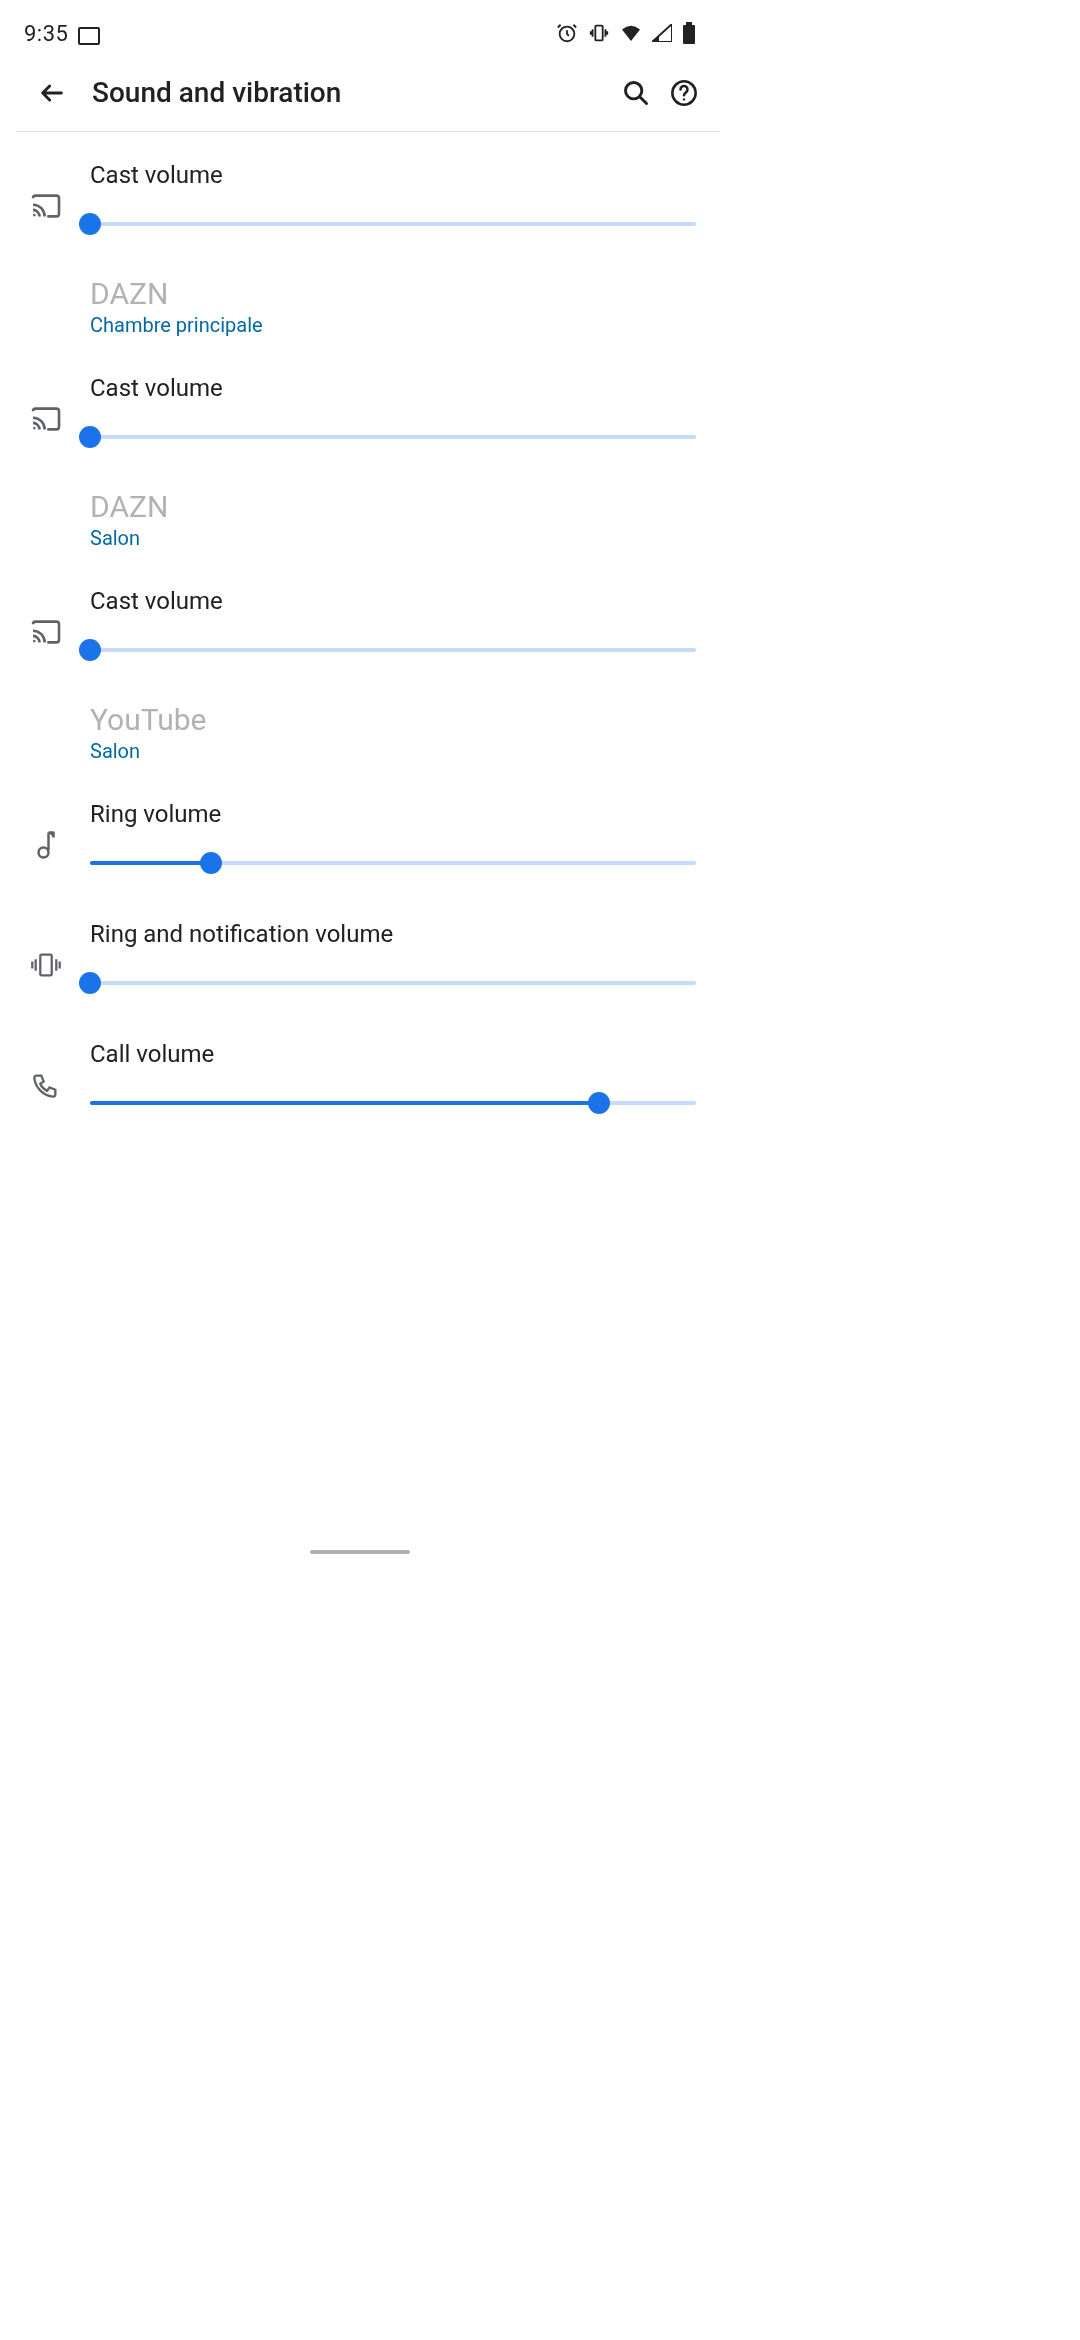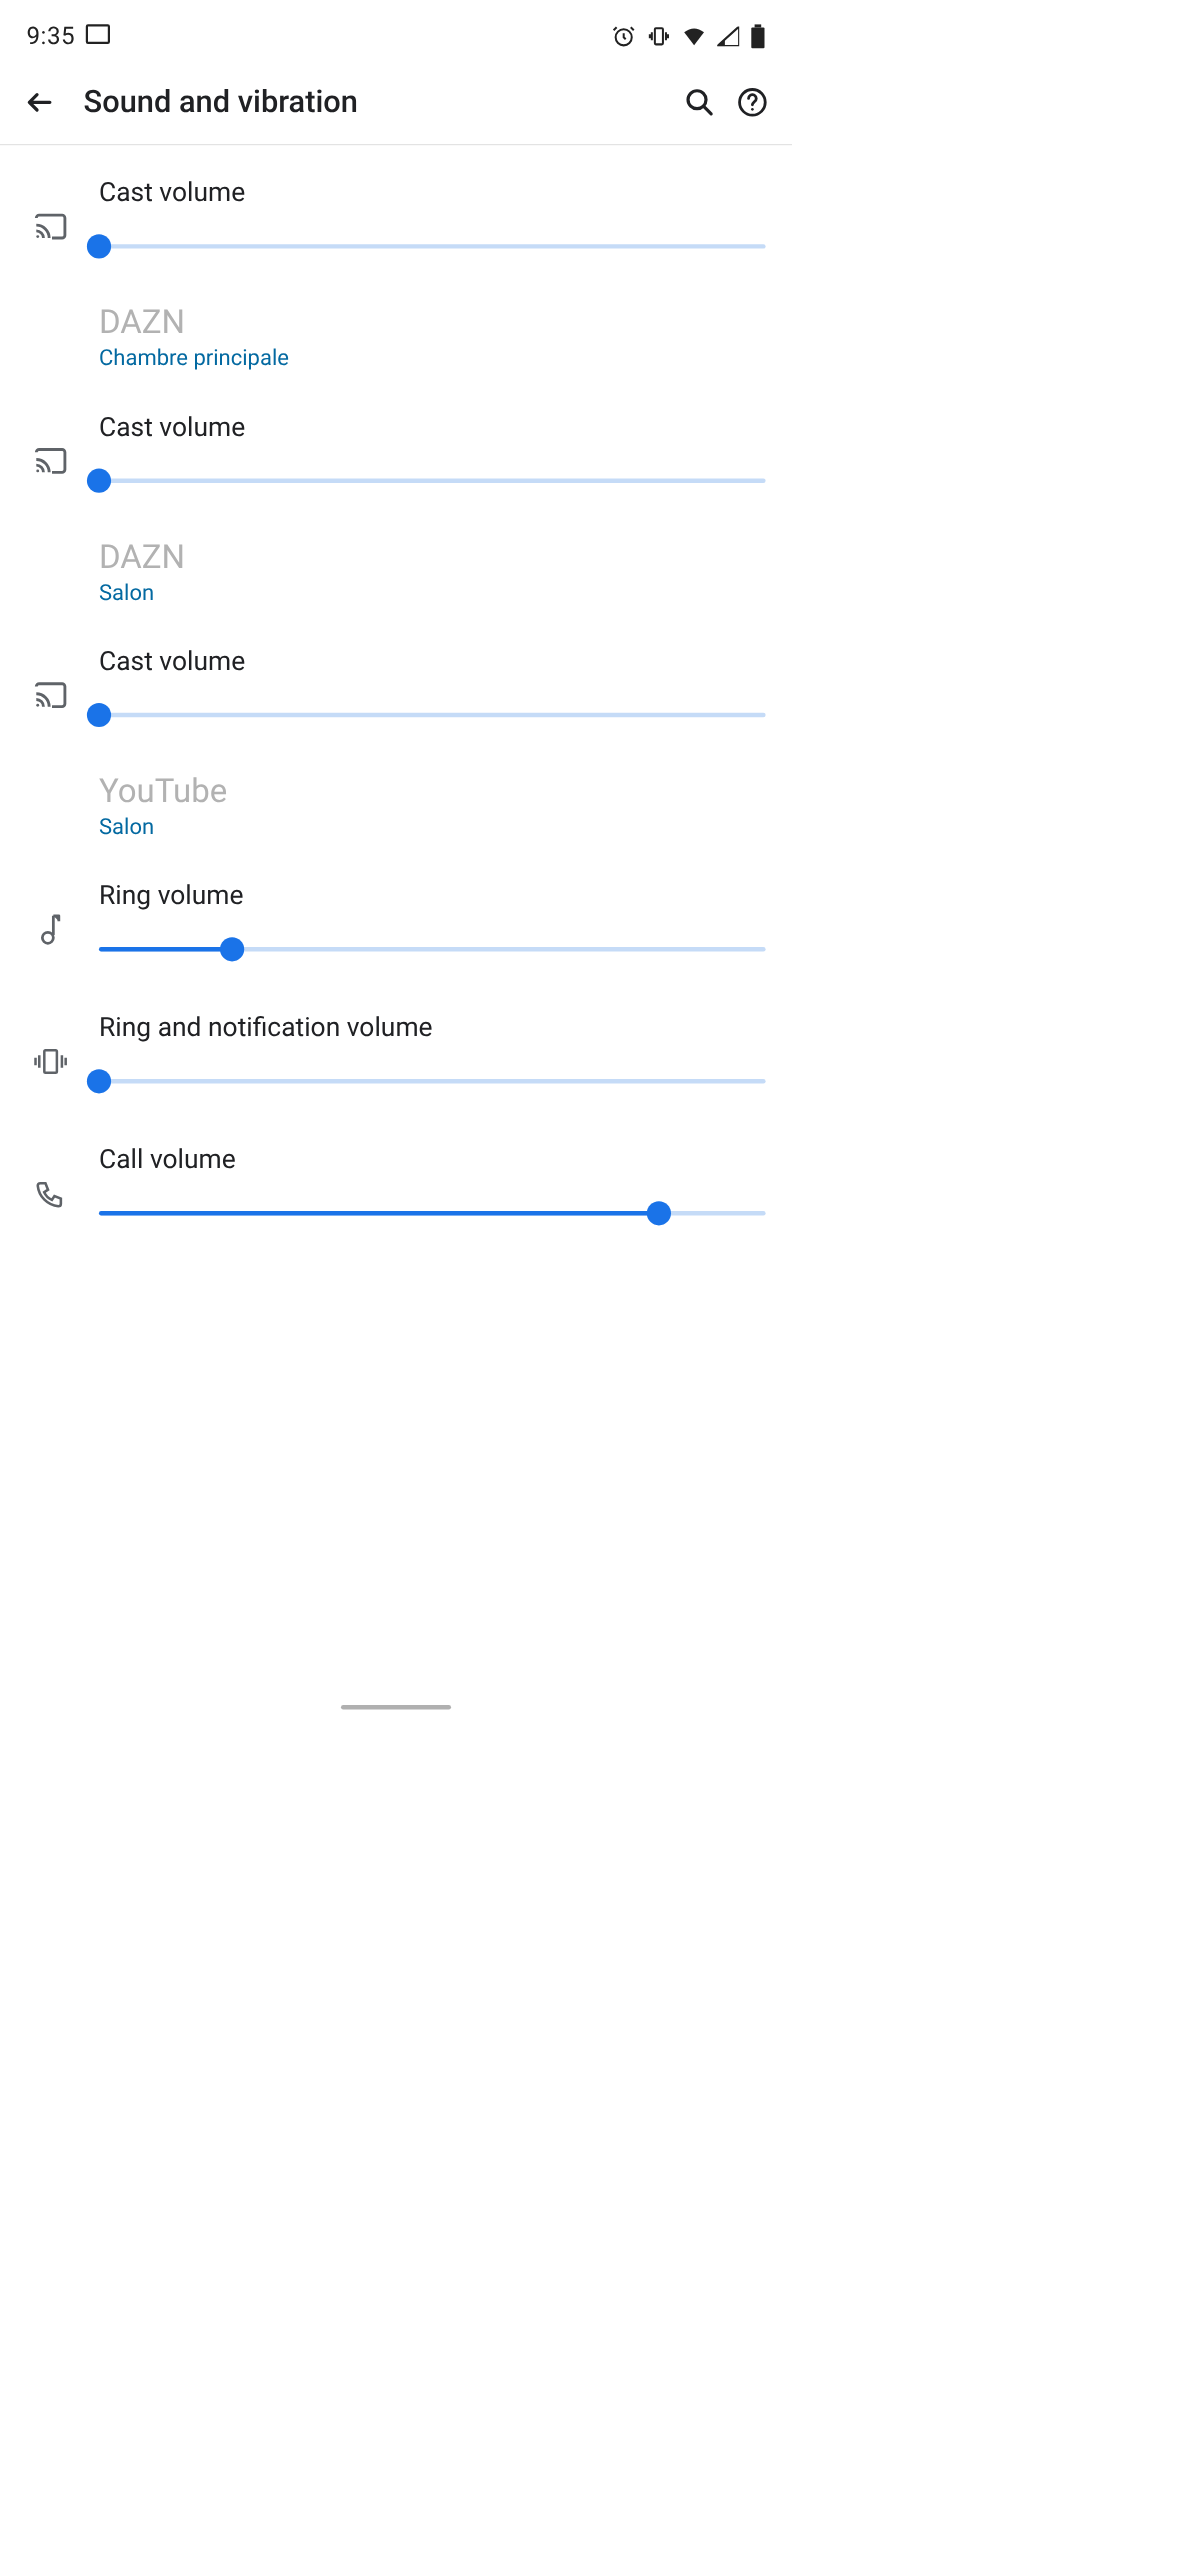--- a/index.html
+++ b/index.html
@@ -21,21 +21,21 @@
     .status-bar {
       height: 54px;
       display: flex;
       align-items: center;
       justify-content: space-between;
       padding: 12px 24px 0 24px;
     }
     
     .status-left {
       display: flex;
-      align-items: flex-start;
+      align-items: flex-end;
       gap: 8px;
     }
     
     .status-time {
       font-size: 22px;
       color: #222;
       font-weight: 400;
       letter-spacing: 0.5px;
     }
     
@@ -49,20 +49,21 @@
       color: #222;
     }
     
     
     .app-bar {
       height: 78px;
       display: flex;
       align-items: center;
       padding: 0 12px;
       border-bottom: 1px solid #e0e0e0;
+      margin-left: 16px;
     }
     
     .icon-button {
       width: 48px;
       height: 48px;
       display: flex;
       align-items: center;
       justify-content: center;
       cursor: pointer;
       border-radius: 50%;

